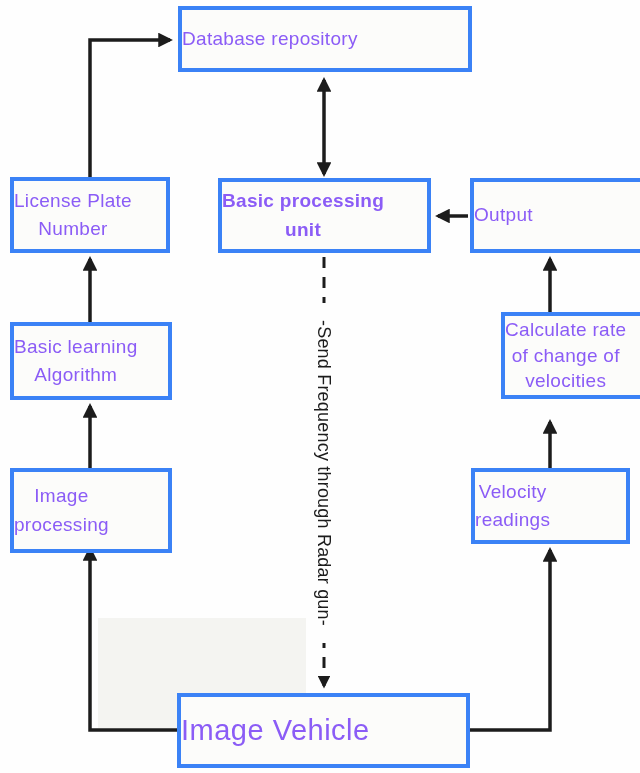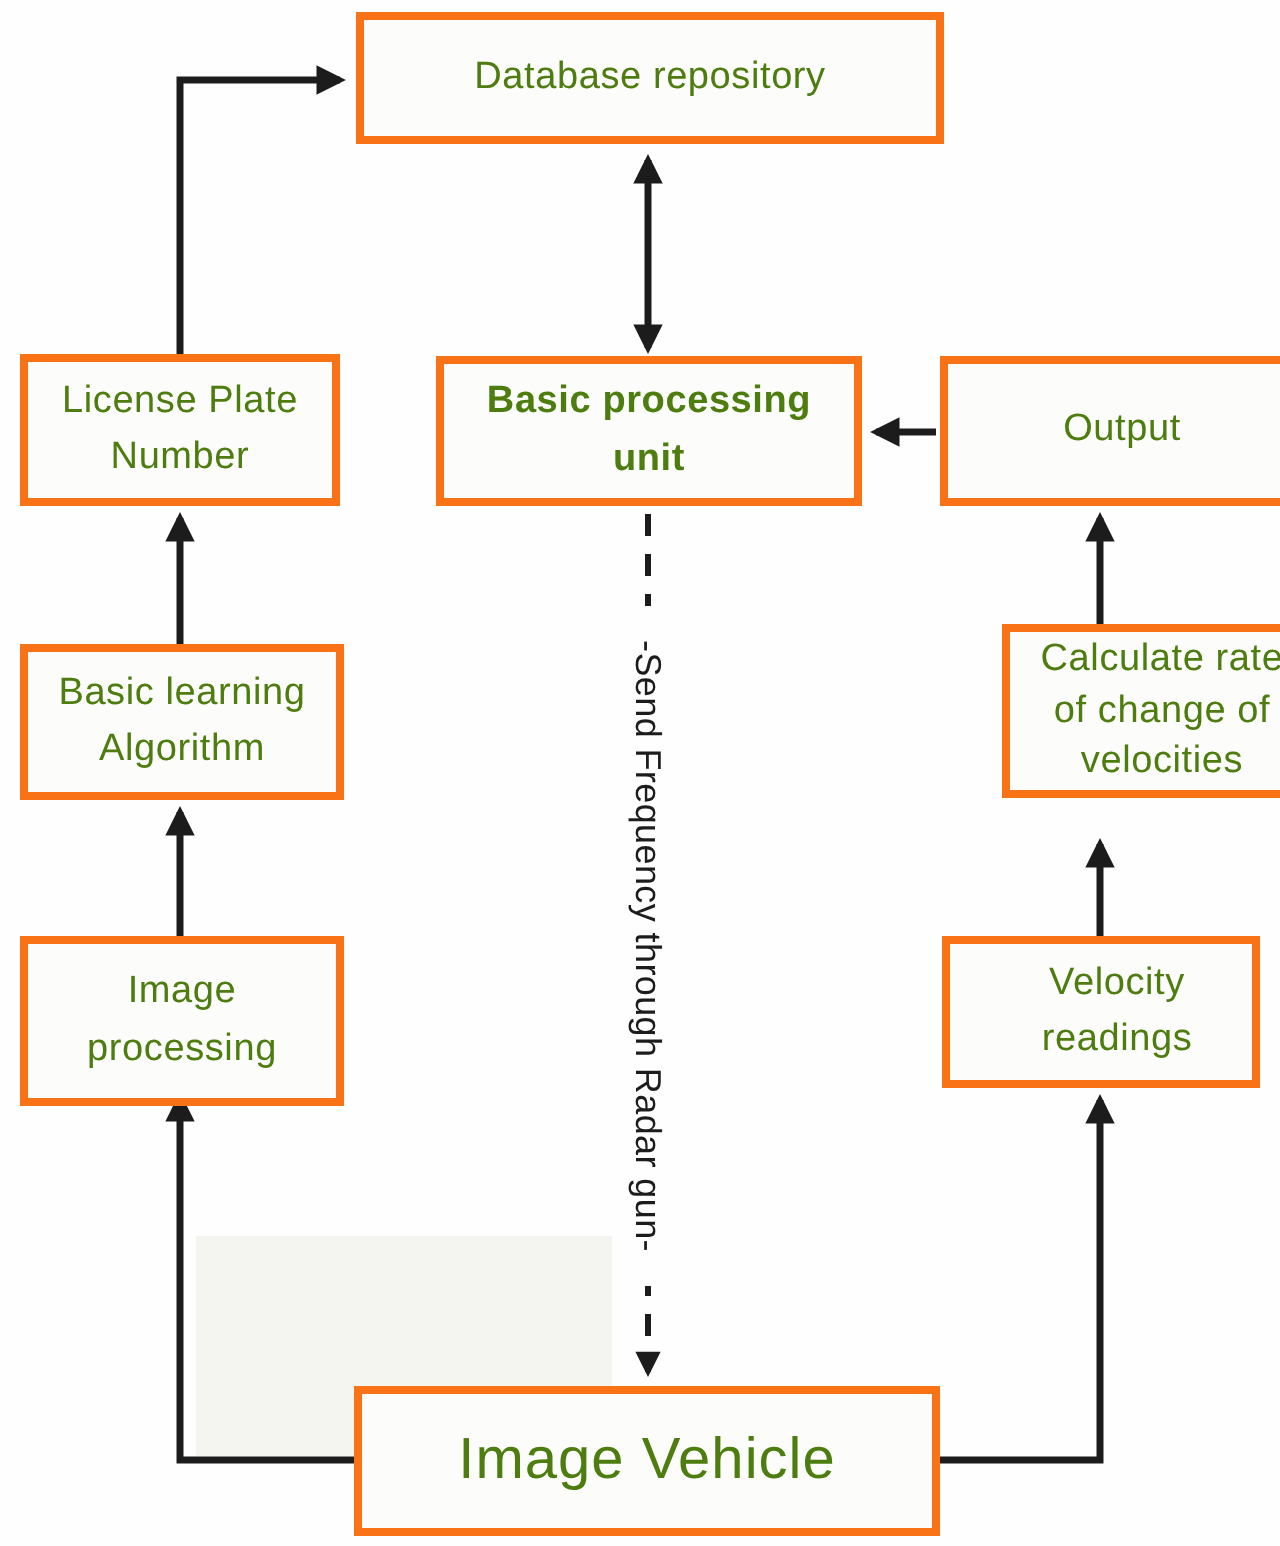--- a/index.html
+++ b/index.html
@@ -22,44 +22,43 @@
   }
   #edges-svg {
     position: absolute;
     left: 0; top: 0;
     width: 640px; height: 773px;
     z-index: 1;
   }
   .node {
     position: absolute;
     box-sizing: border-box;
-    border: 4px solid #f97316;
+    border: 4px solid #3b82f6;
     background: #fcfcfa;
     display: flex;
     align-items: center;
-    justify-content: center;
     text-align: center;
     z-index: 2;
-    color: #4d7c0f;
+    color: #8b5cf6;
   }
   .node-label {
     white-space: pre-line;
     font-size: 19px;
     line-height: 1.5;
     letter-spacing: 0.3px;
   }
   #node-database-repository   { left: 178px; top: 6px;   width: 294px; height: 66px; }
   #node-license-plate-number  { left: 10px;  top: 177px; width: 160px; height: 76px; }
   #node-basic-processing-unit { left: 218px; top: 178px; width: 213px; height: 75px; font-weight: bold; }
   #node-output                { left: 470px; top: 178px; width: 182px; height: 75px; }
   #node-deep-learning         { left: 10px;  top: 322px; width: 162px; height: 78px; }
   #node-calculate-rate        { left: 470px; top: 312px; width: 160px; height: 87px; margin-left: 31px; }
   #node-calculate-rate .node-label { line-height: 1.35; }
   #node-image-processing      { left: 10px;  top: 468px; width: 162px; height: 85px; }
-  #node-velocity-readings     { left: 471px; top: 468px; width: 159px; height: 76px; padding-left: 16px; }
+  #node-velocity-readings     { left: 471px; top: 468px; width: 159px; height: 76px; }
   #node-target-vehicle        { left: 177px; top: 693px; width: 293px; height: 75px; }
   #node-target-vehicle .node-label { font-size: 29px; letter-spacing: 0.5px; }
   #radar-edge-label {
     position: absolute;
     left: 154px;
     top: 462px;
     width: 340px;
     height: 22px;
     transform: rotate(90deg);
     background: #fefefe;

